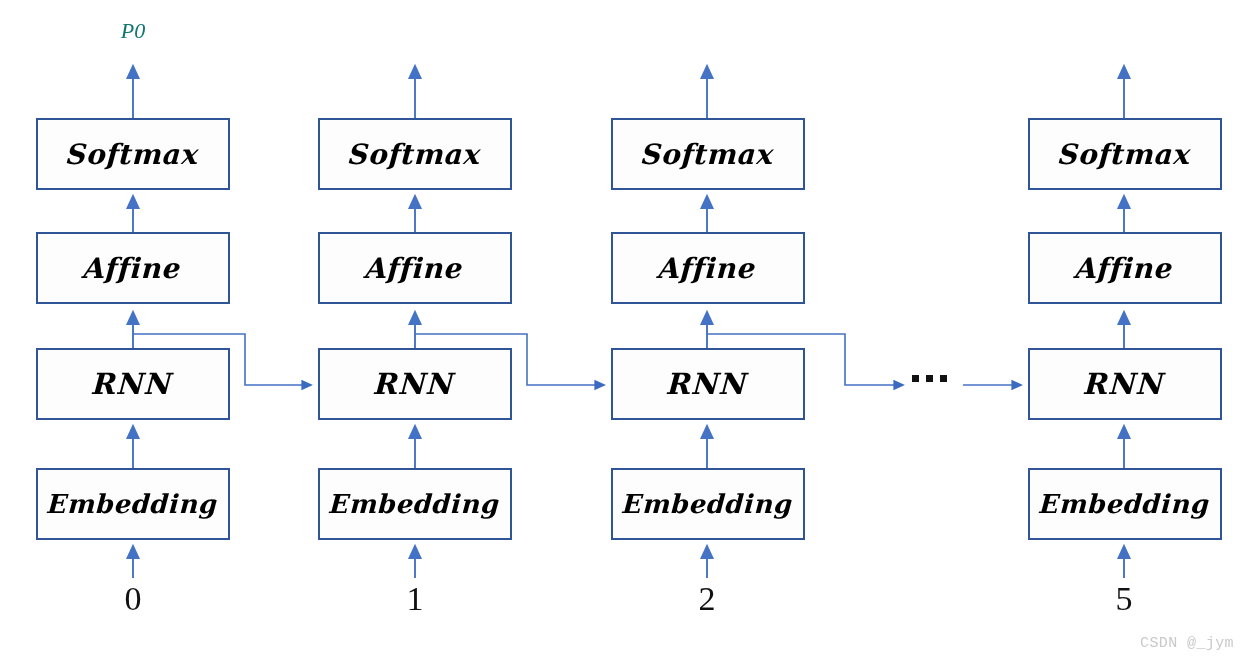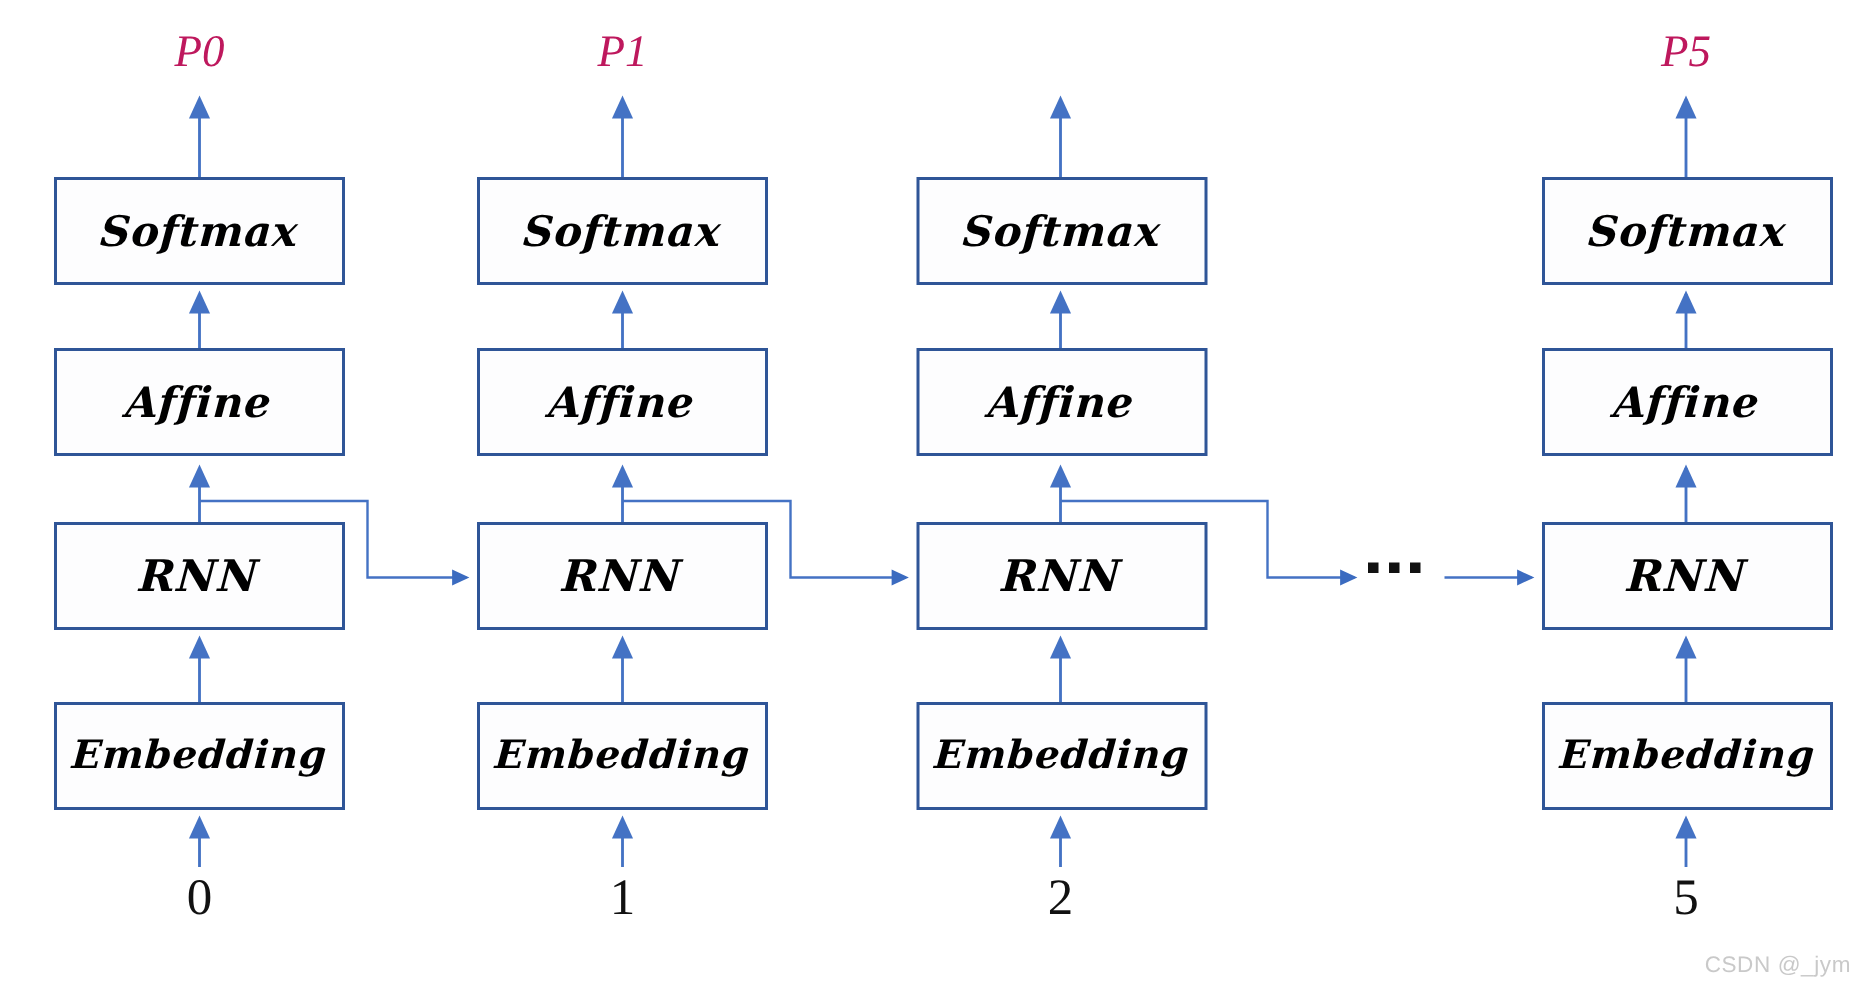--- a/index.html
+++ b/index.html
@@ -47,22 +47,22 @@
   }
   .lbl-softmax { font-size: 28px; }
   .lbl-affine  { font-size: 28px; }
   .lbl-rnn     { font-size: 29px; letter-spacing: 1px; }
   .lbl-embedding { font-size: 26px; }
 
   .out-label {
     position: absolute;
     font-family: "Liberation Serif", "DejaVu Serif", serif;
     font-style: italic;
-    font-size: 30px;
-    color: #be185d;
+    font-size: 22px;
+    color: #0f766e;
     text-align: center;
     z-index: 4;
     white-space: nowrap;
   }
   .in-label {
     position: absolute;
     font-family: "Liberation Serif", "DejaVu Serif", serif;
     font-style: normal;
     font-size: 34px;
     color: #111111;
@@ -80,21 +80,21 @@
   .ellipsis span {
     display: block;
     width: 7px;
     height: 7px;
     background: #111111;
   }
   .watermark {
     position: absolute;
     right: 14px;
     bottom: 10px;
-    font-family: Liberation Sans, sans-serif;
+    font-family: Liberation Mono, monospace;
     font-size: 15px;
     color: #c9c9c9;
     letter-spacing: 0.4px;
     z-index: 5;
     white-space: nowrap;
   }
 </style>
 </head>
 <body>
 
@@ -143,22 +143,20 @@
 
       <path d="M415,334 L527,334 L527,385 L604,385" marker-end="url(#ahb)"></path>
 
       <path d="M707,334 L845,334 L845,385 L903,385" marker-end="url(#ahb)"></path>
 
       <path d="M963,385 L1021,385" marker-end="url(#ahb)"></path>
     </g>
   </svg>
 
   <div class="out-label" style="left:83px; top:18px; width:100px;">P0</div>
-  <div class="out-label" style="left:365px; top:18px; width:100px;">P1</div>
-  <div class="out-label" style="left:1074px; top:18px; width:100px;">P5</div>
 
   <div class="node-box" style="left:36px; top:118px; width:194px; height:72px;">
     <span class="node-label lbl-softmax">Softmax</span>
   </div>
   <div class="node-box" style="left:36px; top:232px; width:194px; height:72px;">
     <span class="node-label lbl-affine">Affine</span>
   </div>
   <div class="node-box" style="left:36px; top:348px; width:194px; height:72px;">
     <span class="node-label lbl-rnn">RNN</span>
   </div>

